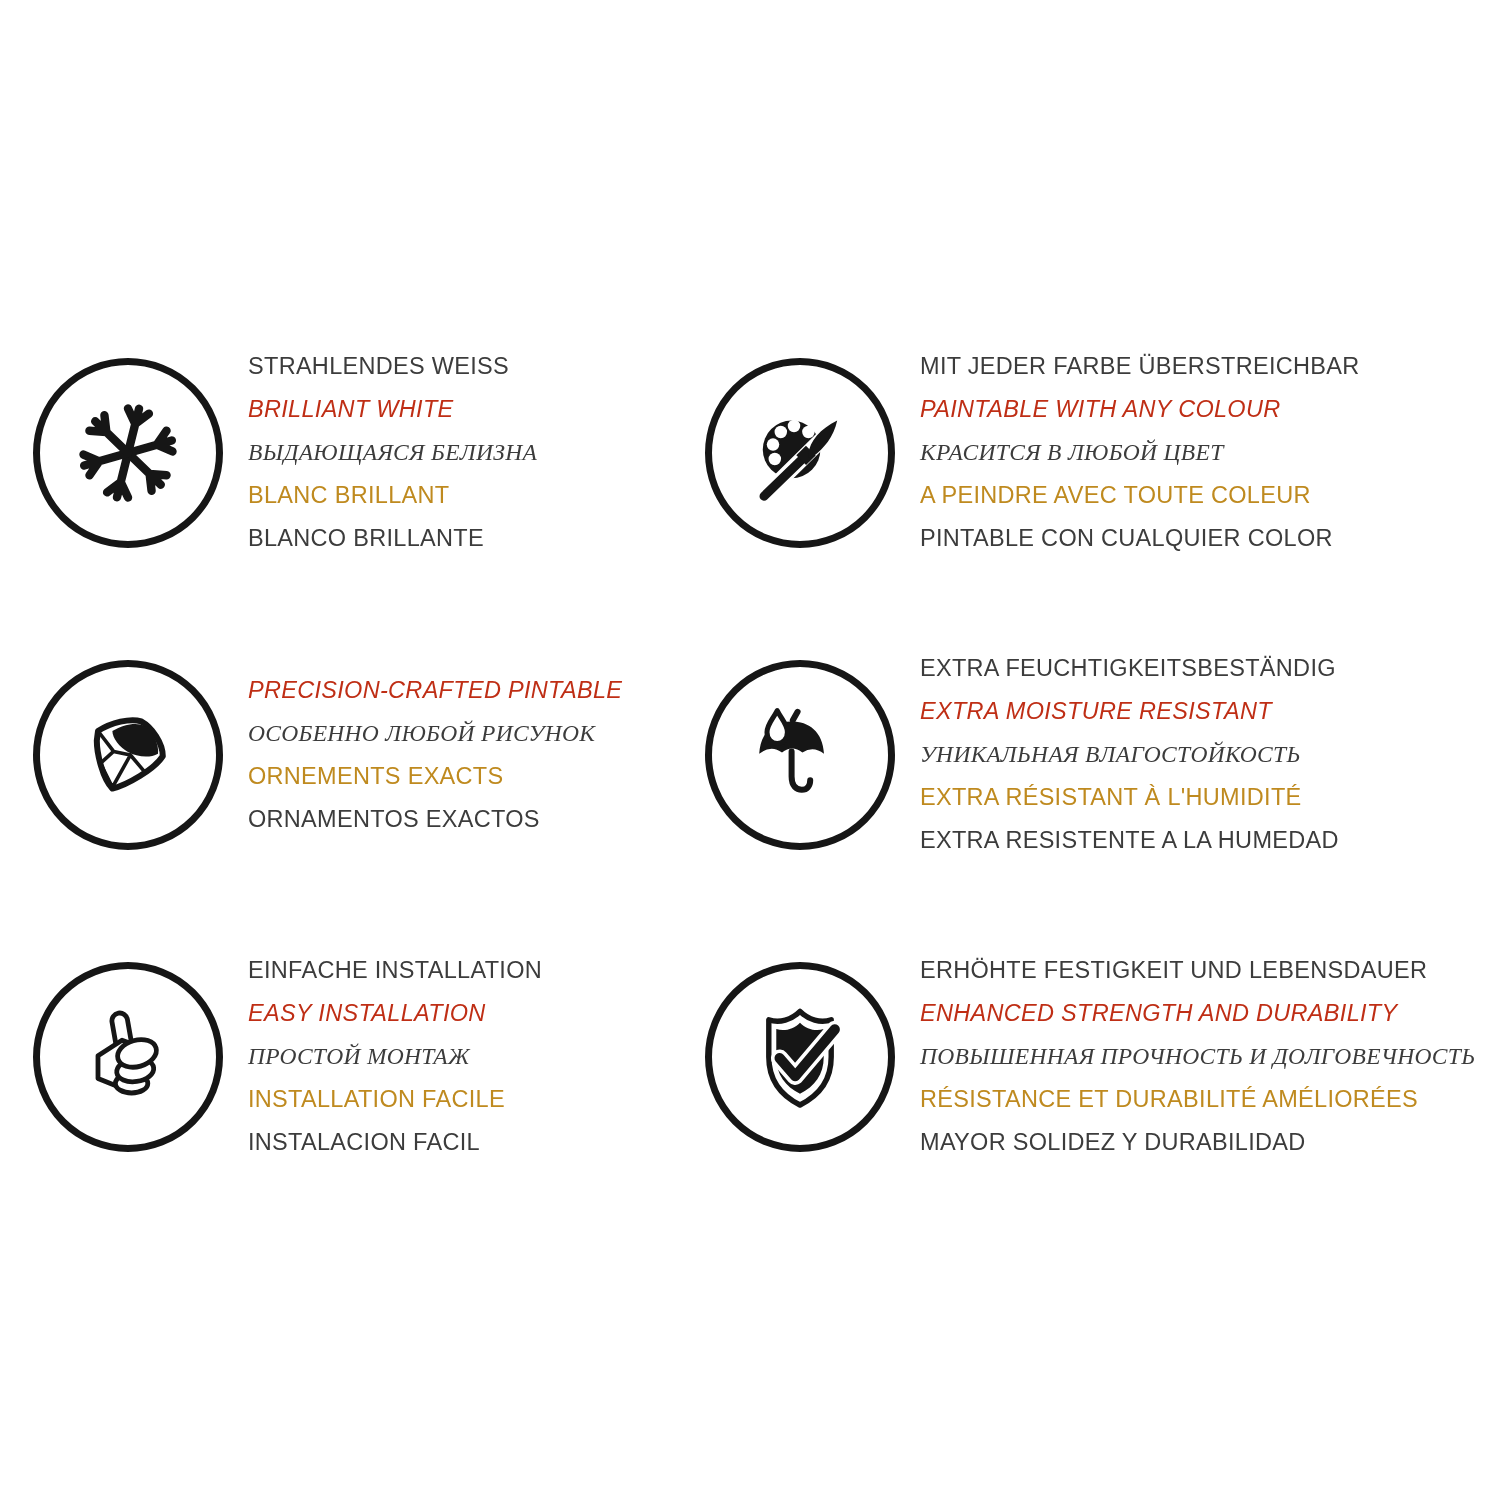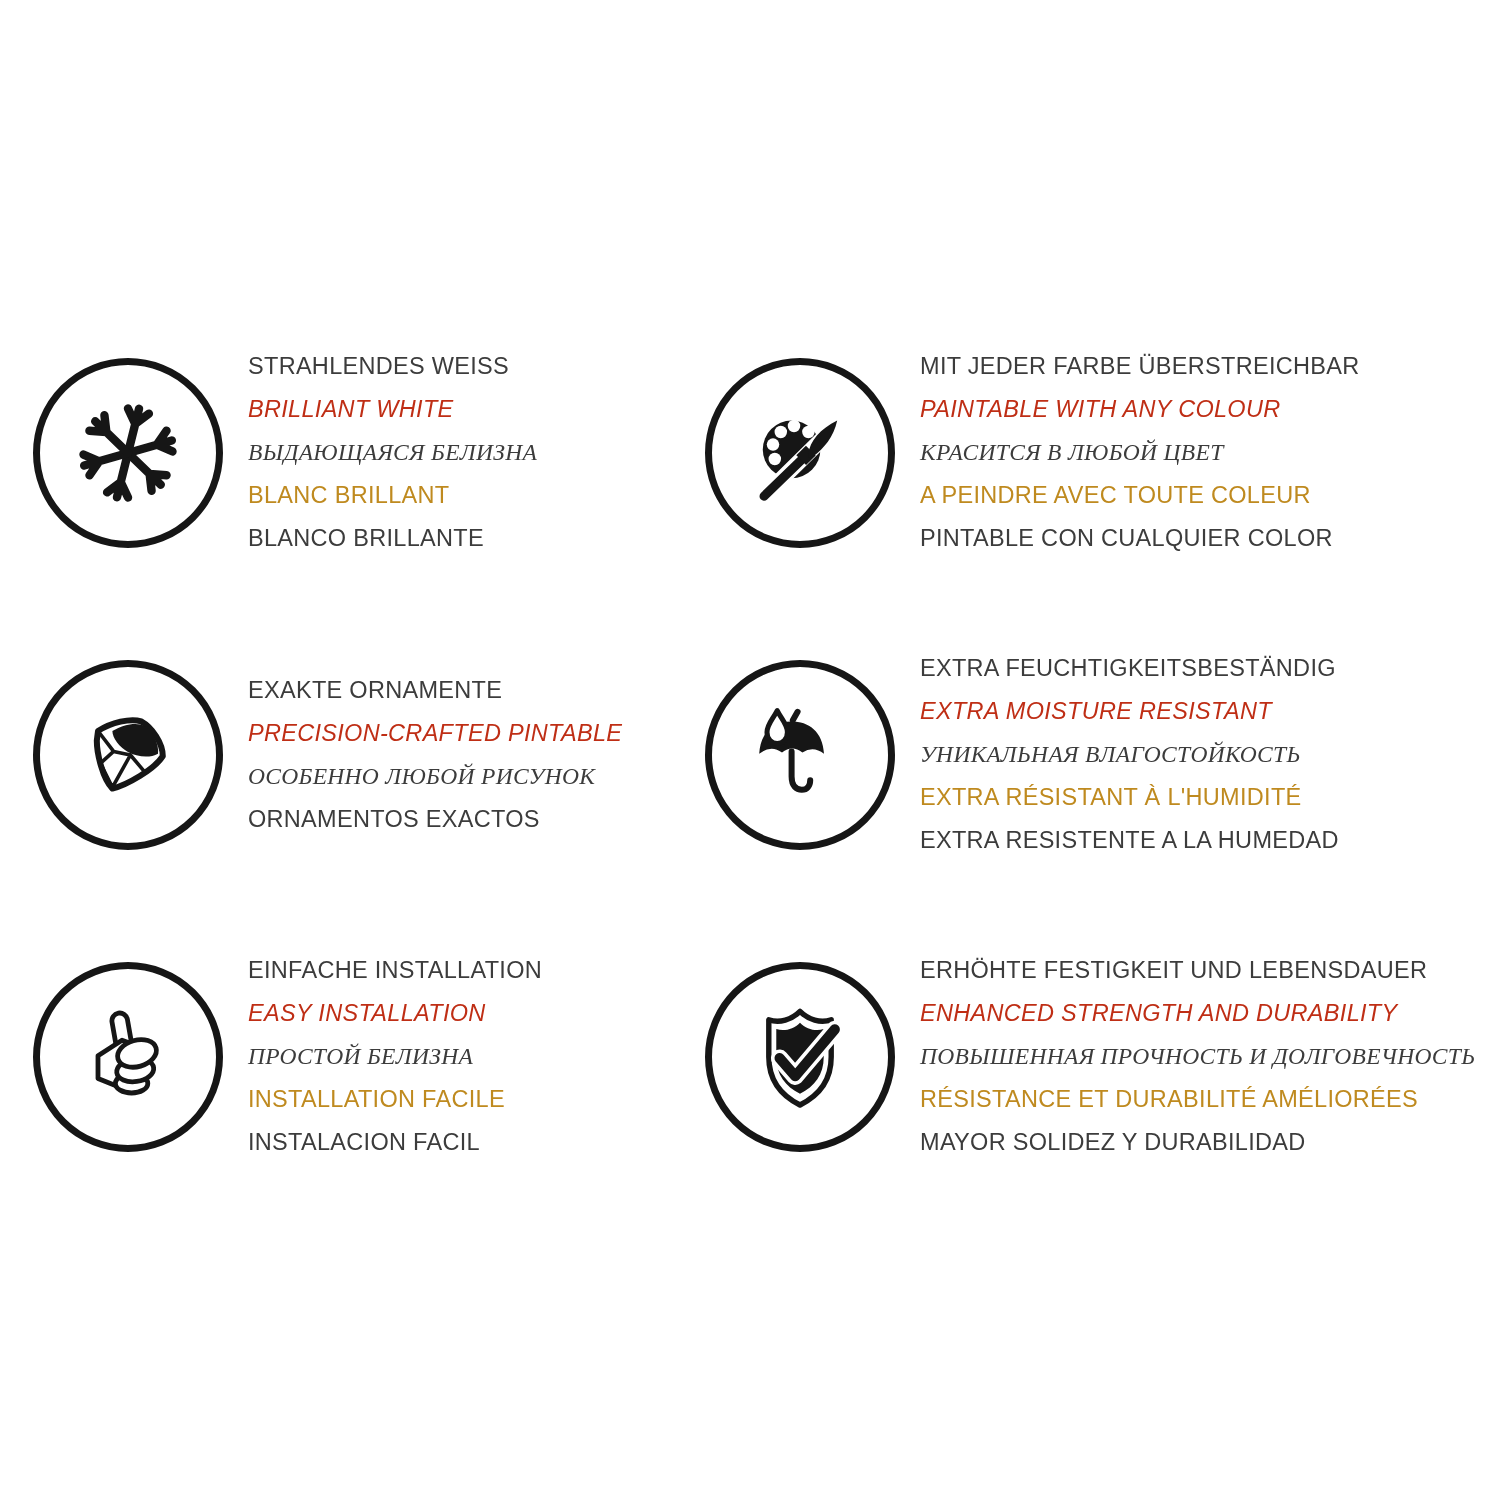--- a/index.html
+++ b/index.html
@@ -84,23 +84,23 @@
     <div class="badge">
       <svg class="icon" viewBox="0 0 100 100">
         <g stroke="currentColor" fill="none" stroke-linejoin="round" stroke-linecap="round">
           <path d="M25 30 C36 23 52 19 61 22 C70 27 79 40 79 51 C72 62 49 75 37 78 C29 70 24 49 24 38 Z" stroke-width="5"></path>
           <path d="M25 30 L38 47 M38 47 L52 50 M38 47 L27 57 M27 57 L37 77 M52 50 L37 77 M52 50 L63 63" stroke-width="3"></path>
         </g>
         <path d="M37 30 C47 24 58 22.5 64 26 C71 31 76 41 75 49 C68 53 57 51.5 50 47.5 C43 43.5 37 36 37 30 Z" fill="currentColor"></path>
       </svg>
     </div>
     <div class="lines">
-      <div class="line de">EXAKTE ORNAMENTE</div>
       <div class="line en">PRECISION-CRAFTED PINTABLE</div>
       <div class="line ru">ОСОБЕННО ЛЮБОЙ РИСУНОК</div>
+      <div class="line fr">ORNEMENTS EXACTS</div>
       <div class="line es">ORNAMENTOS EXACTOS</div>
     </div>
   </div>
 
   <div class="feature">
     <div class="badge">
       <svg class="icon" viewBox="0 0 100 100">
         <path d="M44 21 L48 14" stroke="currentColor" stroke-width="5" stroke-linecap="round" fill="none"></path>
         <path d="M16 49 C17 30 29 22 43 22 C57 22 69 30 70 49 Q61 42 52 48 Q43.5 41 35 48 Q26 41 16 49 Z" fill="currentColor"></path>
         <path d="M43 47 L43 68 C43 76 47 79 51.5 79 C56 79 58.5 75.5 58.5 71" stroke="currentColor" stroke-width="5" fill="none" stroke-linecap="round"></path>
@@ -124,21 +124,21 @@
           <path d="M25 49 L45 36 L53 39 L53 73 L40 74 L25 68 Z"></path>
           <ellipse cx="53" cy="72" rx="13.5" ry="8"></ellipse>
           <ellipse cx="56" cy="61" rx="15.5" ry="9.5" transform="rotate(-8 56 61)"></ellipse>
           <ellipse cx="57.5" cy="47" rx="16.5" ry="11" transform="rotate(-16 57.5 47)"></ellipse>
         </g>
       </svg>
     </div>
     <div class="lines">
       <div class="line de">EINFACHE INSTALLATION</div>
       <div class="line en">EASY INSTALLATION</div>
-      <div class="line ru">ПРОСТОЙ БЕЛИЗНА</div>
+      <div class="line ru">ПРОСТОЙ МОНТАЖ</div>
       <div class="line fr">INSTALLATION FACILE</div>
       <div class="line es">INSTALACION FACIL</div>
     </div>
   </div>
 
   <div class="feature">
     <div class="badge">
       <svg class="icon" viewBox="0 0 100 100">
         <defs>
           <path id="sh-path" d="M24 19 L24 50 C24 69 34 82 50 90 C66 82 76 69 76 50 L76 19 C67 22 57 19 50 12 C43 19 33 22 24 19 Z"></path>

